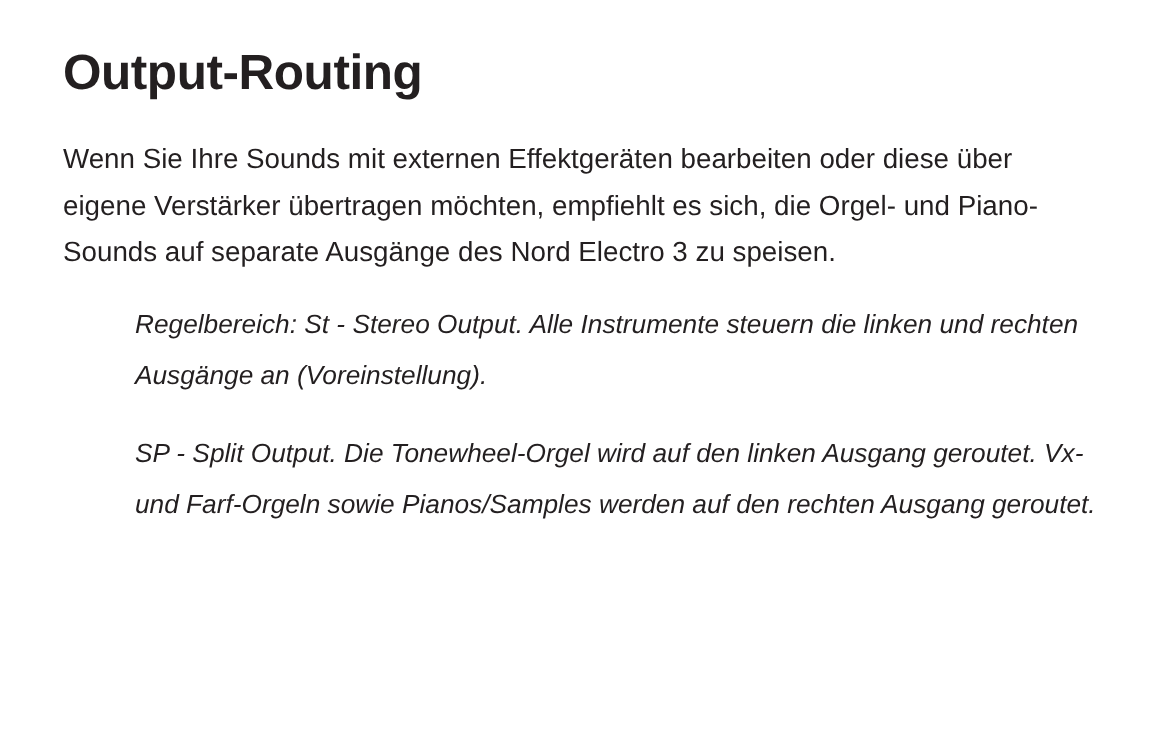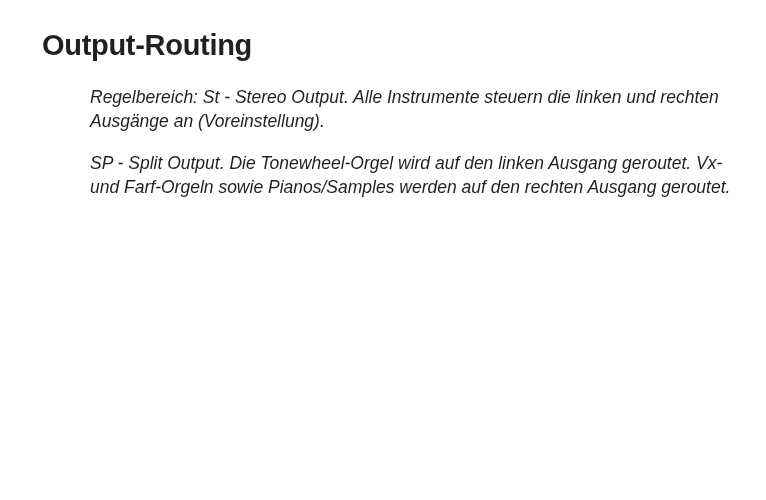--- a/index.html
+++ b/index.html
@@ -15,51 +15,52 @@
     overflow: hidden;
   }
   .page {
     position: relative;
     width: 766px;
     height: 500px;
     box-sizing: border-box;
     padding: 28px 34px 0 42px;
   }
   .heading {
-    font-size: 29px;
+    font-size: 33px;
     font-weight: bold;
     letter-spacing: -0.3px;
     line-height: 1.2;
     margin: 0 0 22px 0;
     color: #231f20;
   }
   .body-para {
     font-size: 18.5px;
     line-height: 31px;
     margin: 0 0 16px 0;
     color: #231f20;
     max-width: 700px;
   }
   .indent-block {
     margin-left: 48px;
     max-width: 660px;
   }
   .indent-para {
     font-size: 17.5px;
     font-style: italic;
-    line-height: 24px;
+    line-height: 34px;
     margin: 0 0 18px 0;
     color: #231f20;
   }
   .indent-para:last-child {
     margin-bottom: 0;
   }
 </style>
 </head>
 <body>
 
 <div class="page">
   <h1 class="heading">Output-Routing</h1>
+  <p class="body-para">Wenn Sie Ihre Sounds mit externen Effektgeräten bearbeiten oder diese über eigene Verstärker übertragen möchten, empfiehlt es sich, die Orgel- und Piano-Sounds auf separate Ausgänge des Nord Electro 3 zu speisen.</p>
   <div class="indent-block">
     <p class="indent-para">Regelbereich: St - Stereo Output. Alle Instrumente steuern die linken und rechten Ausgänge an (Voreinstellung).</p>
     <p class="indent-para">SP - Split Output. Die Tonewheel-Orgel wird auf den linken Ausgang geroutet. Vx- und Farf-Orgeln sowie Pianos/Samples werden auf den rechten Ausgang geroutet.</p>
   </div>
 </div>
 
 </body></html>

